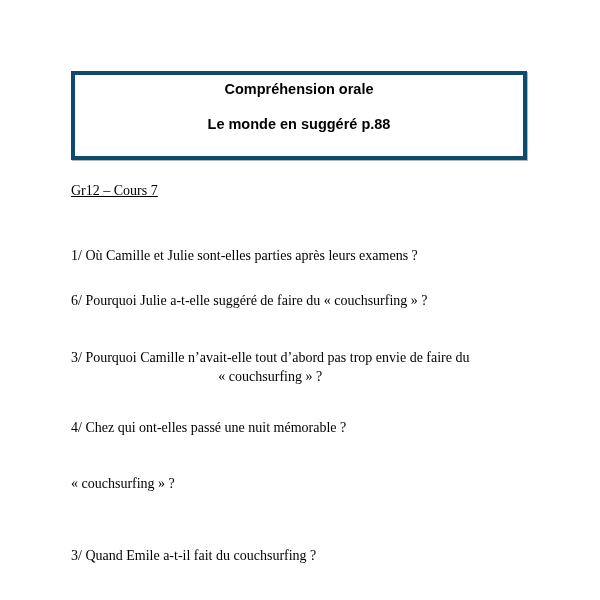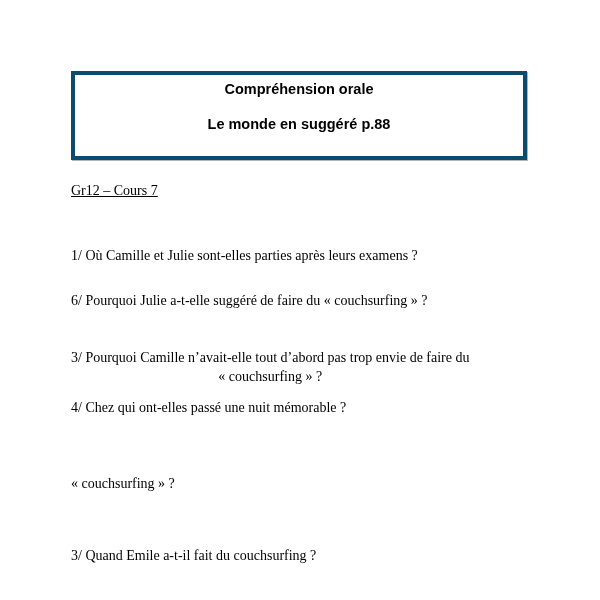--- a/index.html
+++ b/index.html
@@ -44,21 +44,21 @@
     text-align: center;
   }
   .underlined {
     text-decoration: underline;
   }
   .course-label { top: 181px; }
   .section-title { top: 217px; }
   .q1 { top: 246px; }
   .q2 { top: 291px; }
   .q3 { top: 348px; }
-  .q4 { top: 398px; }
+  .q4 { top: 418px; }
   .q5 { top: 474px; }
   .q6 { top: 546px; }
   .qline { display: block; }
 </style>
 </head>
 <body>
 
 <div class="page">
 
   <div class="title-box">

